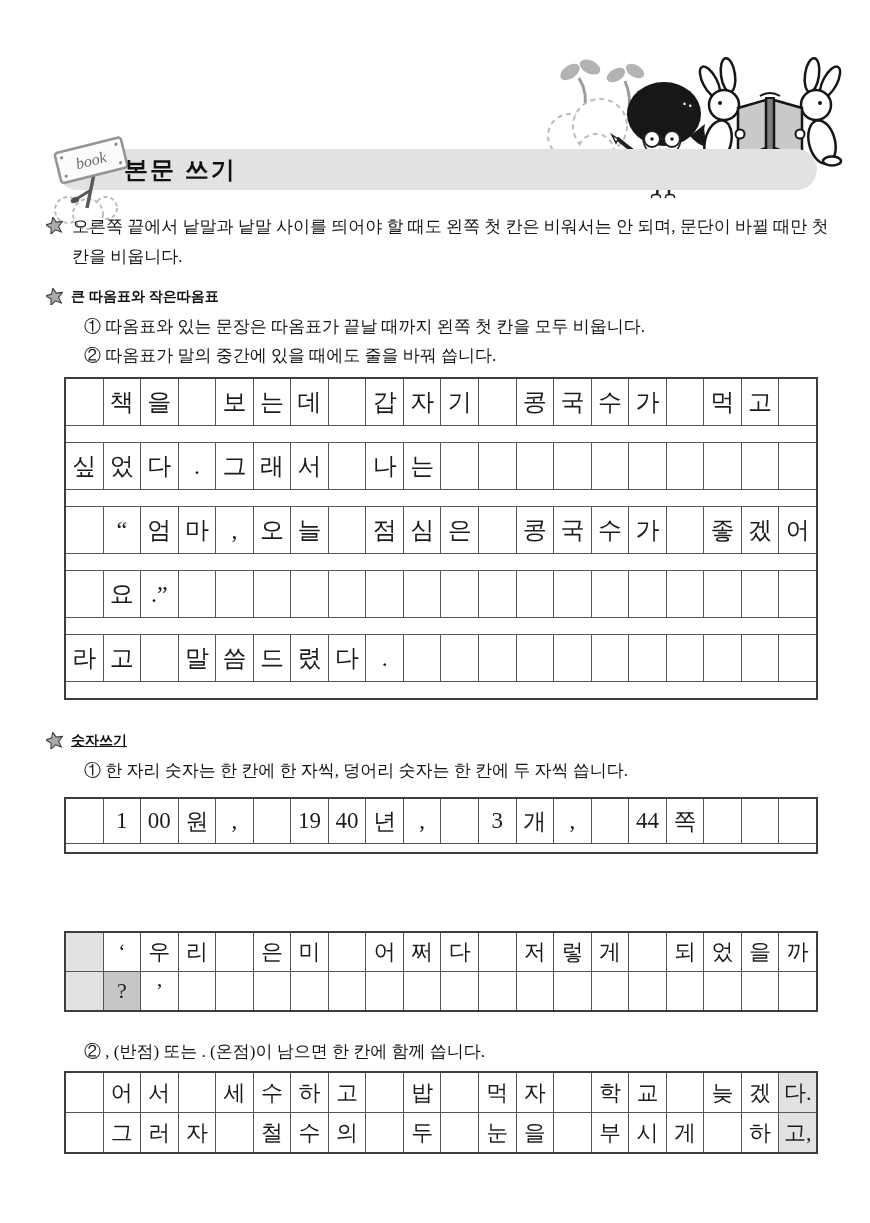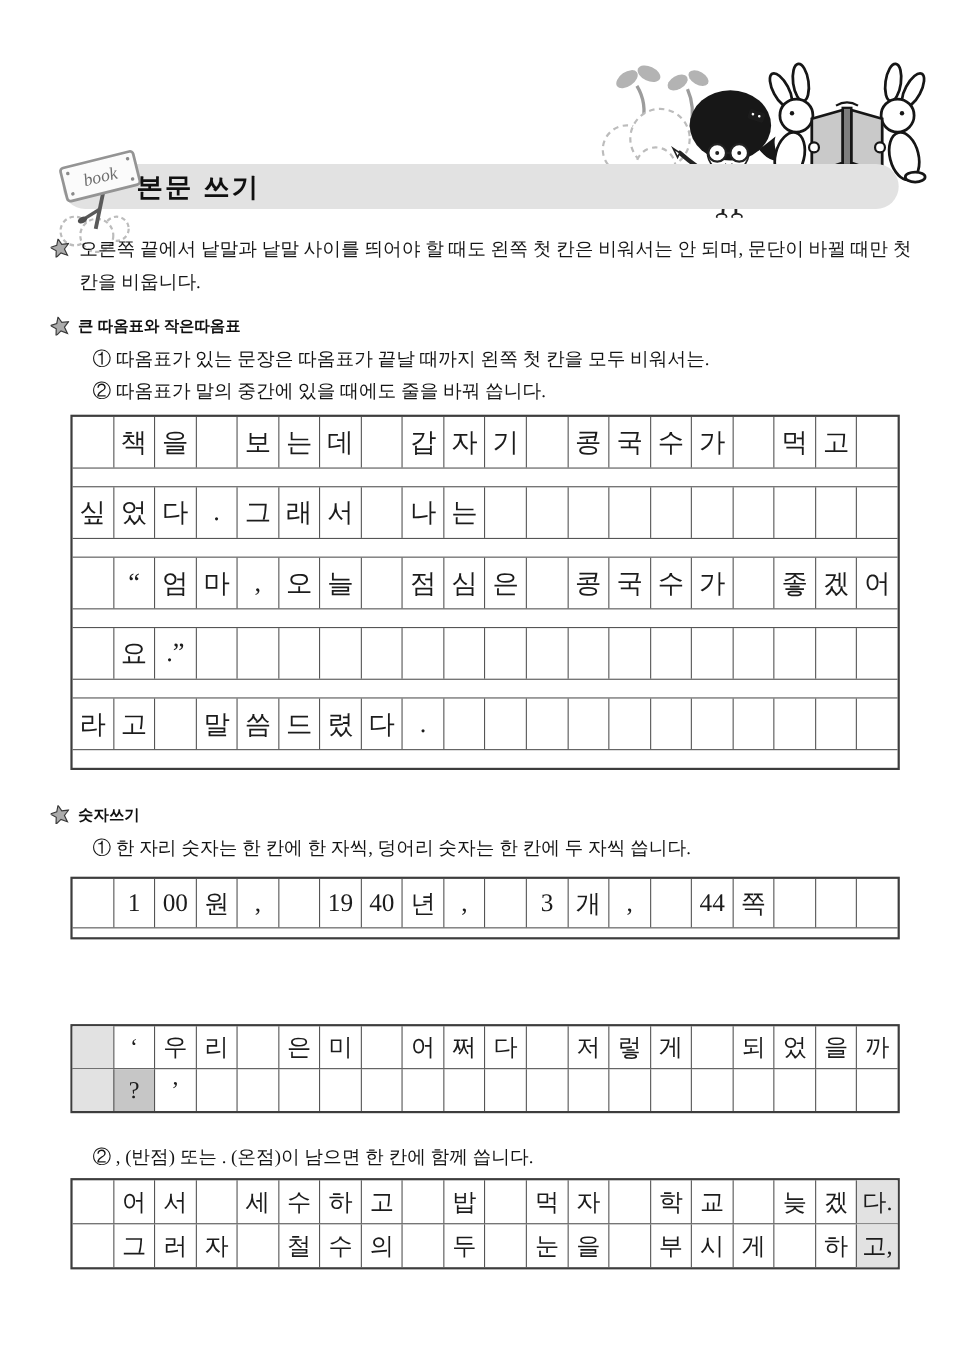--- a/index.html
+++ b/index.html
@@ -139,21 +139,21 @@
     </svg>
     <div class="txt">오른쪽 끝에서 낱말과 낱말 사이를 띄어야 할 때도 왼쪽 첫 칸은 비워서는 안 되며, 문단이 바뀔 때만 첫 칸을 비웁니다.</div>
   </div>
 
   <div class="heading" style="left:46px;top:287px;">
     <svg class="star" width="17" height="17" viewBox="0 0 16 16">
       <path d="M8 0 L10.2 5.2 L16 5.8 L11.6 9.6 L13 15.4 L8 12.2 L3 15.4 L4.4 9.6 L0 5.8 L5.8 5.2 Z" fill="#ababab" stroke="#3a3a3a" stroke-width="1" transform="rotate(-12 8 8)"></path>
     </svg>
     <span class="h-label">큰 따옴표와 작은따옴표</span>
   </div>
-  <div class="item" style="left:84px;top:312px;width:740px;">① 따옴표가 있는 문장은 따옴표가 끝날 때까지 왼쪽 첫 칸을 모두 비워서는.</div>
+  <div class="item" style="left:84px;top:312px;width:740px;">① 따옴표와 있는 문장은 따옴표가 끝날 때까지 왼쪽 첫 칸을 모두 비웁니다.</div>
   <div class="item" style="left:84px;top:341px;width:740px;">② 따옴표가 말의 중간에 있을 때에도 줄을 바꿔 씁니다.</div>
 
   <div class="m-grid grid-a" style="top:377px;">
       <div class="g-row">
         <div class="g-cell"></div>
         <div class="g-cell">책</div>
         <div class="g-cell">을</div>
         <div class="g-cell"></div>
         <div class="g-cell">보</div>
         <div class="g-cell">는</div>
@@ -260,21 +260,21 @@
         <div class="g-cell"></div>
         <div class="g-cell"></div>
         <div class="g-cell"></div>
         <div class="g-cell"></div>
         <div class="g-cell"></div>
         <div class="g-cell"></div>
       </div>
       <div class="g-spacer"></div>
     </div>
 
-  <div class="heading" style="left:46px;top:731px;">
+  <div class="heading" style="left:46px;top:731px;text-decoration:underline;">
     <svg class="star" width="17" height="17" viewBox="0 0 16 16">
       <path d="M8 0 L10.2 5.2 L16 5.8 L11.6 9.6 L13 15.4 L8 12.2 L3 15.4 L4.4 9.6 L0 5.8 L5.8 5.2 Z" fill="#ababab" stroke="#3a3a3a" stroke-width="1" transform="rotate(-12 8 8)"></path>
     </svg>
     <span class="h-label">숫자쓰기</span>
   </div>
   <div class="item" style="left:84px;top:756px;width:740px;">① 한 자리 숫자는 한 칸에 한 자씩, 덩어리 숫자는 한 칸에 두 자씩 씁니다.</div>
 
   <div class="m-grid grid-b" style="top:797px;">
       <div class="g-row">
         <div class="g-cell"></div>

